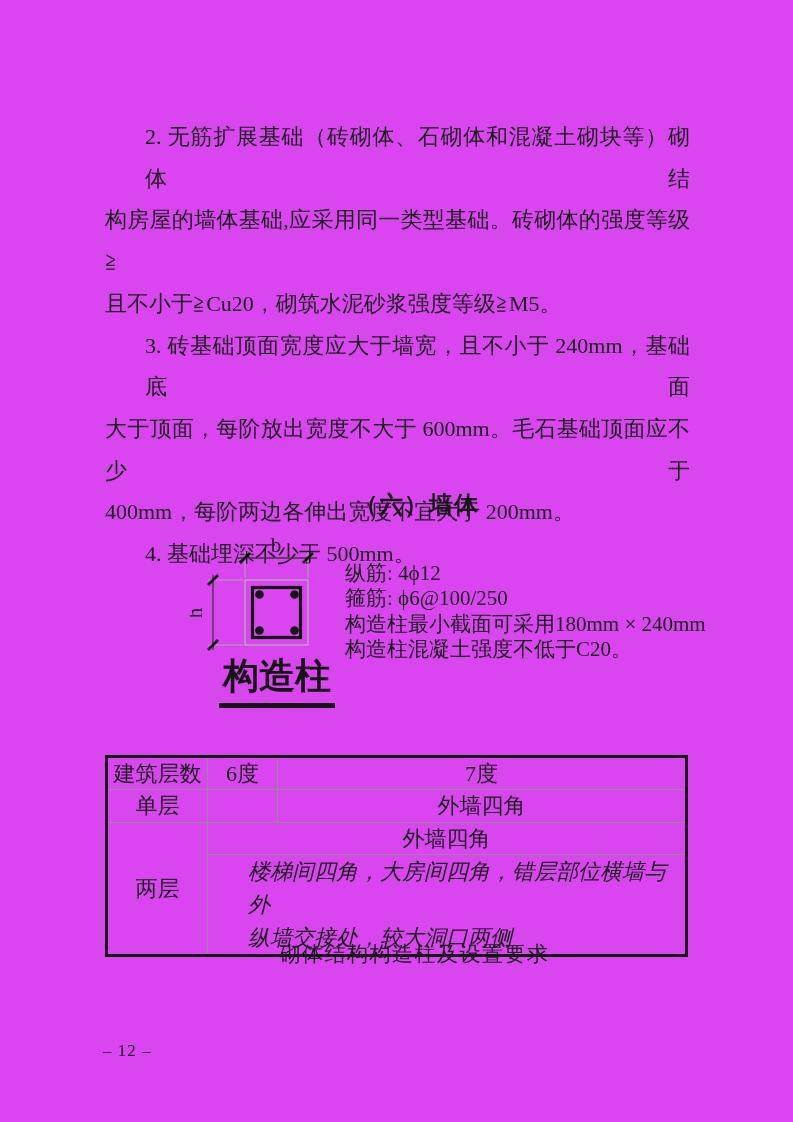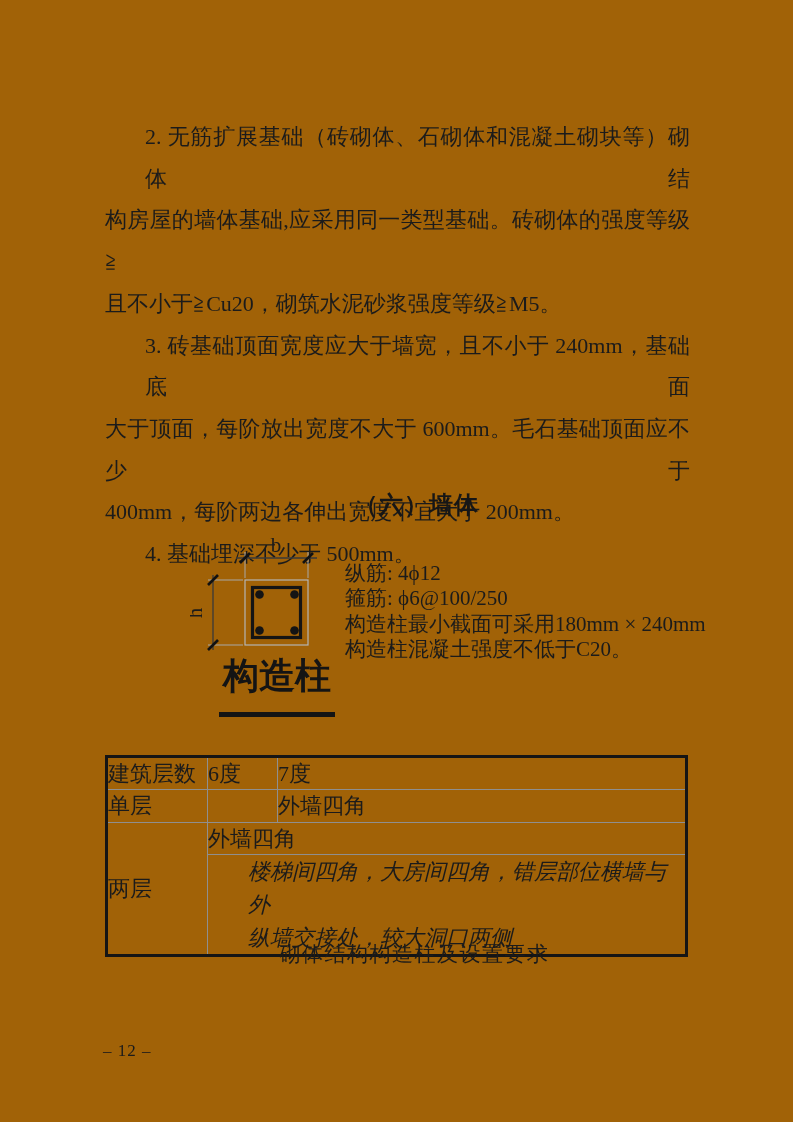--- a/index.html
+++ b/index.html
@@ -1,21 +1,21 @@
 <!DOCTYPE html>
 <html><head>
 <meta charset="utf-8">
 <style>
   * { margin: 0; padding: 0; box-sizing: border-box; }
   html, body { background: #ffffff; }
   .page {
     position: relative;
     width: 793px;
     height: 1122px;
-    background: #a16207;
+    background: #d946ef;
     color: #1b1b1b;
     font-family: "Liberation Serif", "DejaVu Serif", serif;
     overflow: hidden;
   }
 
   
   .body-text {
     position: absolute;
     left: 105px;
     top: 116px;
@@ -50,21 +50,21 @@
     left: 219px;
     top: 655px;
     width: 116px;
     text-align: center;
     font-family: "DejaVu Sans", "Liberation Sans", sans-serif;
     font-weight: bold;
     font-size: 36px;
     line-height: 1.15;
     color: #141414;
     border-bottom: 5px solid #141414;
-    padding-bottom: 16px;
+    padding-bottom: 7px;
   }
   .figure-notes {
     position: absolute;
     left: 345px;
     top: 561px;
     font-size: 21px;
     line-height: 25.4px;
     color: #1b1b1b;
     white-space: nowrap;
   }
@@ -75,21 +75,21 @@
     left: 105px;
     top: 755px;
     border-collapse: collapse;
     table-layout: fixed;
     border: 3px solid #151515;
     font-size: 22px;
     color: #1b1b1b;
   }
   .spec-table td {
     border: 1px solid #8f8f8f;
-    text-align: left;
+    text-align: center;
     vertical-align: middle;
     padding: 0;
   }
   .spec-table .col-label { width: 101px; }
   .spec-table .col-six   { width: 70px; }
   .spec-table .col-seven { width: 409px; }
   .r1 td { height: 33px; }
   .r2 td { height: 33px; }
   .r3 td { height: 32px; }
   .r4 td { height: 66px; }

